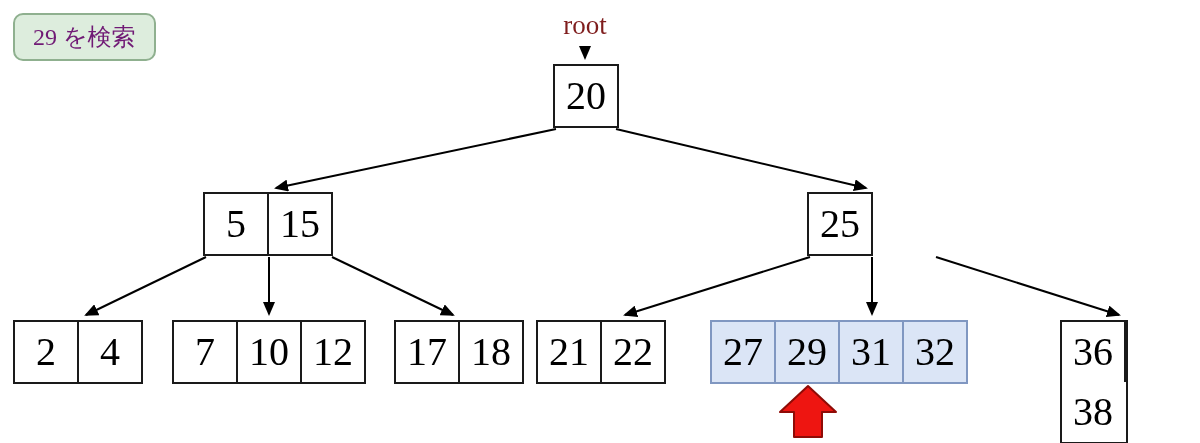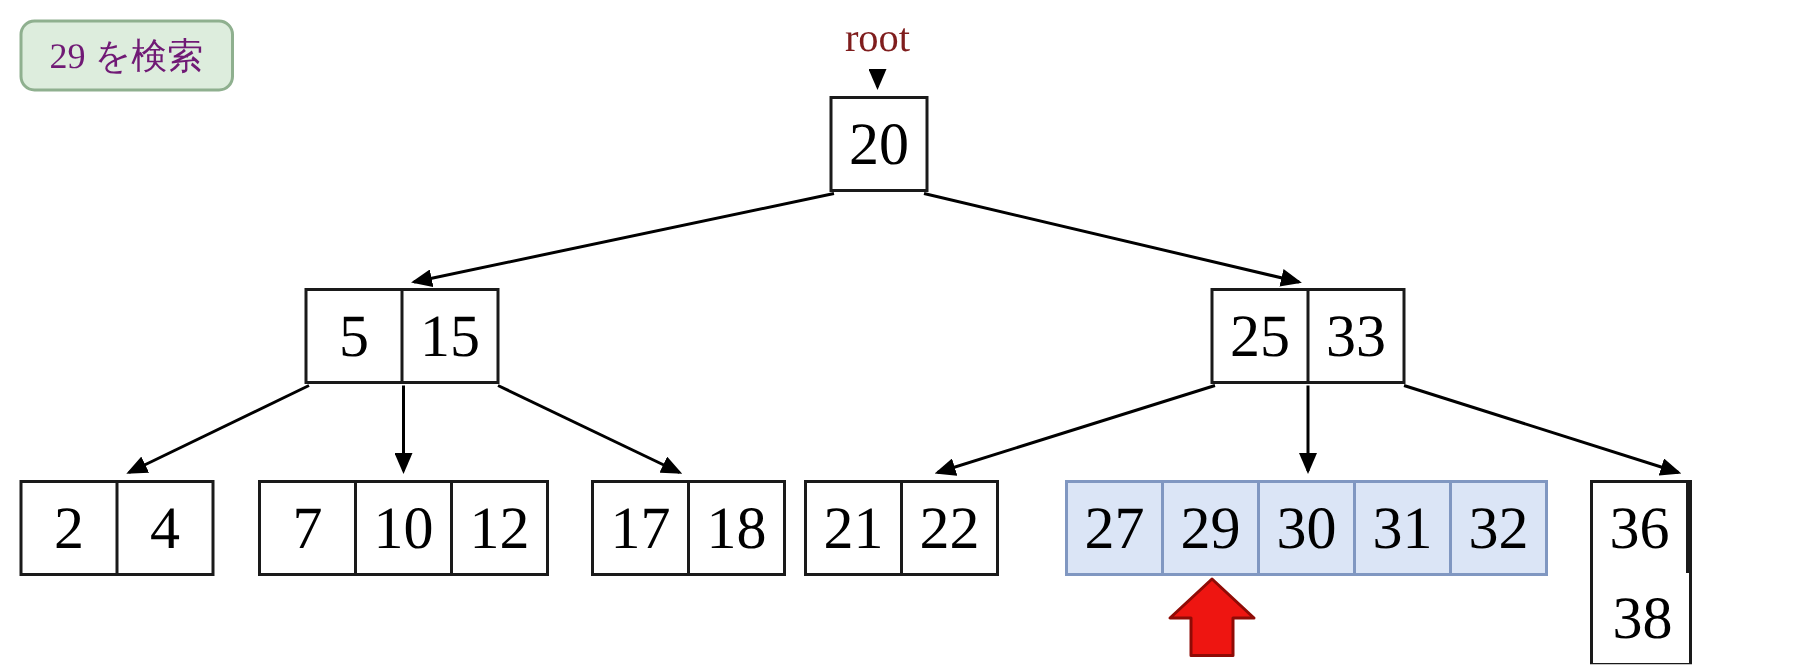--- a/index.html
+++ b/index.html
@@ -19,21 +19,20 @@
     background:var(--badge-bg);border:2px solid var(--badge-border);border-radius:10px;
     font-size:24px;color:#701a75;white-space:nowrap;
   }
   .root-label{
     position:absolute;left:551px;top:10px;width:68px;text-align:center;
     font-size:27px;color:#7f1d1d;
   }
   .node{
     position:absolute;display:flex;background:#ffffff;
     border:2px solid var(--node-border);
-    align-items:flex-end;
   }
   .cell{
     width:64px;height:60px;line-height:60px;text-align:center;font-size:40px;
     border-right:2px solid var(--node-border);box-sizing:border-box;color:#000;
   }
   .cell:last-child{border-right:none;width:62px;}
   .node.highlight{border-color:var(--highlight-border);background:var(--highlight-bg);}
   .node.highlight .cell{border-right-color:var(--highlight-border);background:var(--highlight-bg);}
 </style>
 </head>
@@ -71,21 +70,20 @@
     <div class="cell">20</div>
   </div>
 
   <div class="node" style="left:203px;top:192px;">
     <div class="cell">5</div>
     <div class="cell">15</div>
   </div>
 
   <div class="node" style="left:807px;top:192px;">
     <div class="cell">25</div>
-    <div class="cell">33</div>
   </div>
 
   <div class="node" style="left:13px;top:320px;">
     <div class="cell">2</div>
     <div class="cell">4</div>
   </div>
 
   <div class="node" style="left:172px;top:320px;">
     <div class="cell">7</div>
     <div class="cell">10</div>
@@ -98,21 +96,20 @@
   </div>
 
   <div class="node" style="left:536px;top:320px;">
     <div class="cell">21</div>
     <div class="cell">22</div>
   </div>
 
   <div class="node highlight" style="left:710px;top:320px;">
     <div class="cell">27</div>
     <div class="cell">29</div>
-    <div class="cell">30</div>
     <div class="cell">31</div>
     <div class="cell">32</div>
   </div>
 
   <div class="node" style="left:1060px;top:320px;flex-direction:column;">
     <div class="cell">36</div>
     <div class="cell">38</div>
   </div>
 
 </div>

